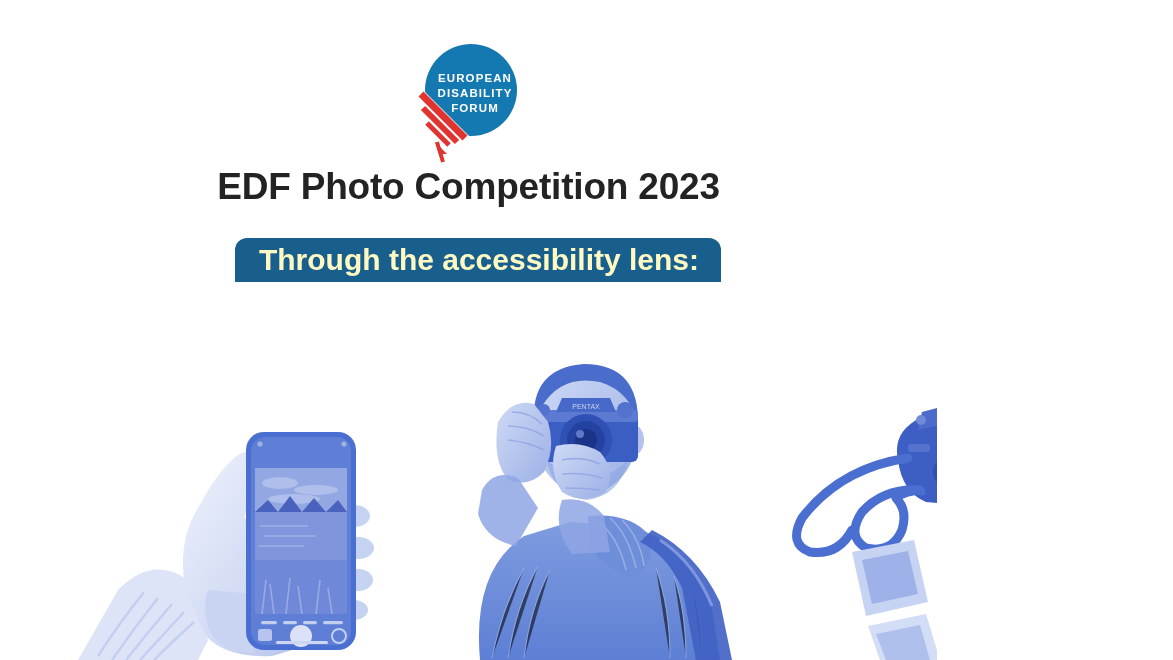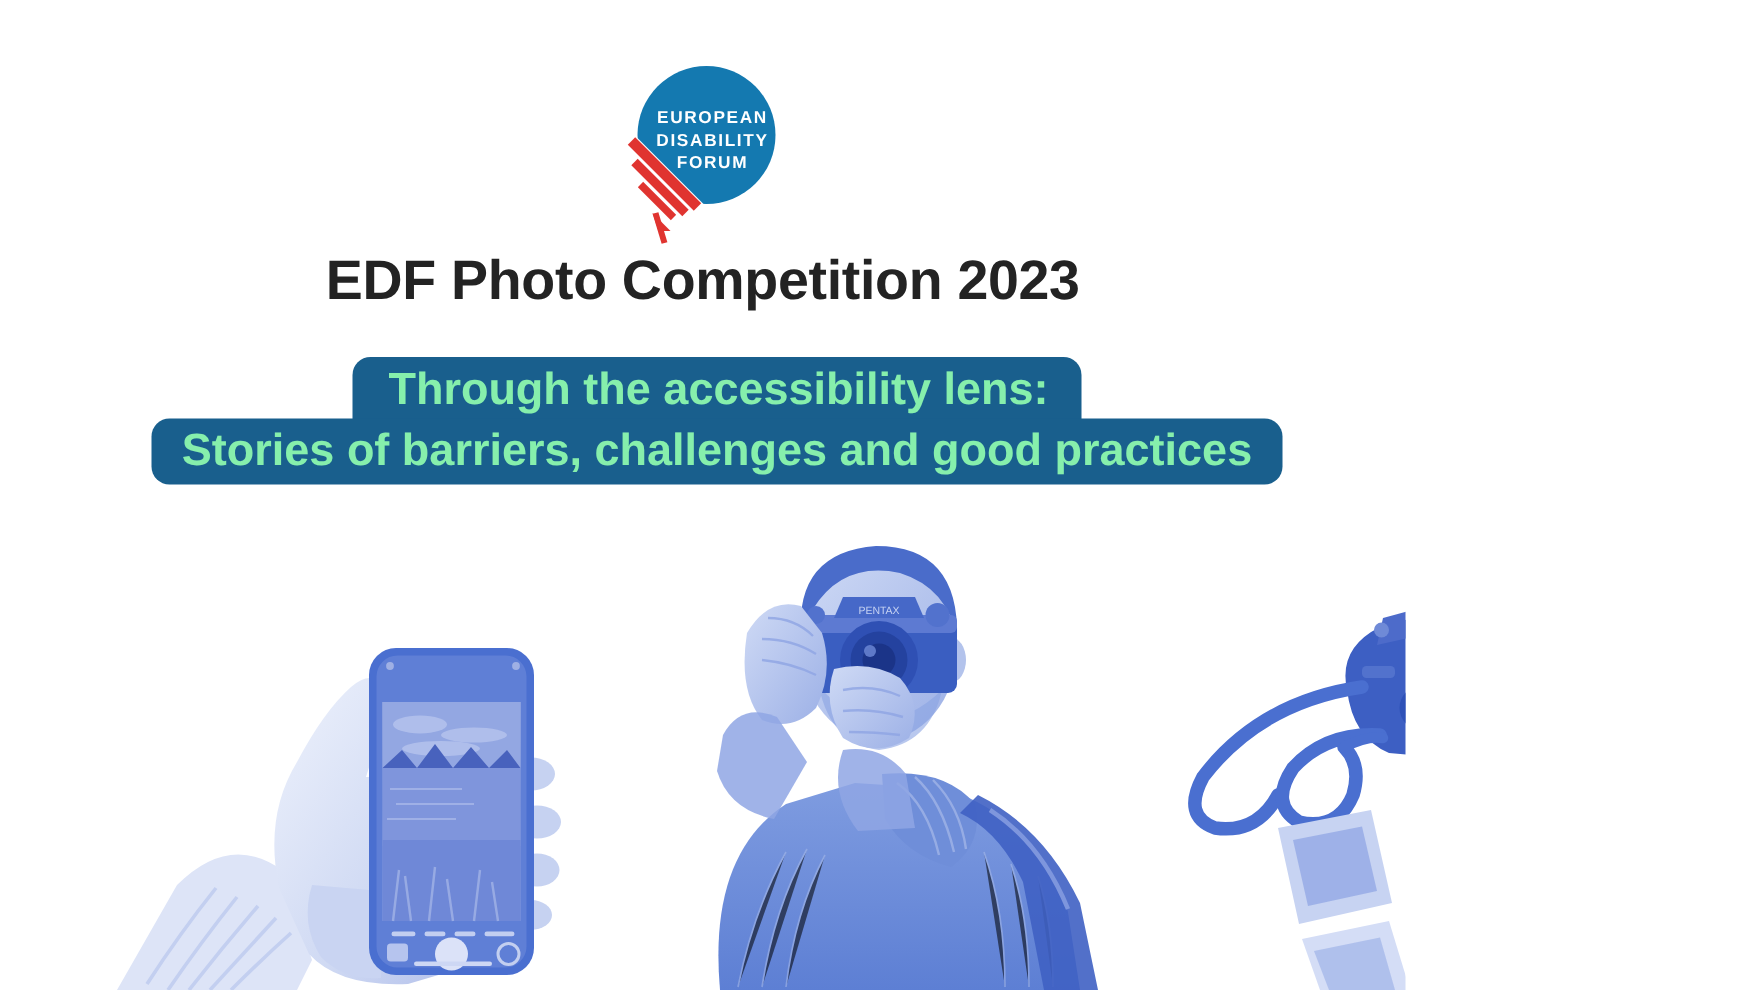--- a/index.html
+++ b/index.html
@@ -59,21 +59,21 @@
     right: 0;
     top: 238px;
     text-align: center;
     line-height: 0;
   }
   .subtitle-line {
     display: inline-block;
     font-family: "Liberation Sans", sans-serif;
     font-weight: 700;
     font-size: 30px;
-    color: #86efac;
+    color: #fef9c3;
     background: #195f8d;
     line-height: 44px;
     white-space: nowrap;
     margin-left: 19px;
   }
   .subtitle-line.l1 {
     padding: 0 22px 0 24px;
     border-radius: 12px 12px 0 0;
   }
   .subtitle-line.l2 {
@@ -138,23 +138,20 @@
         <text x="66" y="74" font-size="11.5" font-weight="700">FORUM</text>
       </g>
     </svg>
   </div>
 
   <div class="title">EDF Photo Competition 2023</div>
 
   <div class="subtitle">
     <div class="sub-row r1">
       <span class="subtitle-line l1">Through the accessibility lens:</span>
-    </div>
-    <div class="sub-row r2">
-      <span class="subtitle-line l2">Stories of barriers, challenges and good practices</span>
     </div>
   </div>
 
   <div class="photos">
 
     <div class="photo photo-left">
       <svg viewBox="0 0 360 320" width="360" height="320">
         <defs>
           <linearGradient id="skinL" x1="0" y1="0" x2="1" y2="1">
             <stop offset="0%" stop-color="#eef2fc"></stop>

